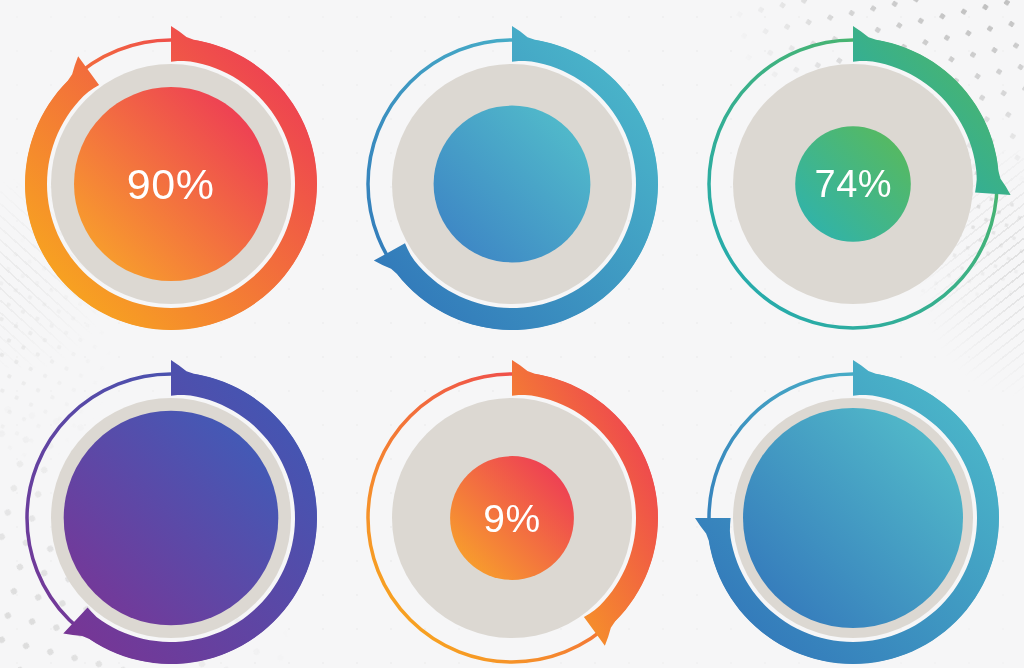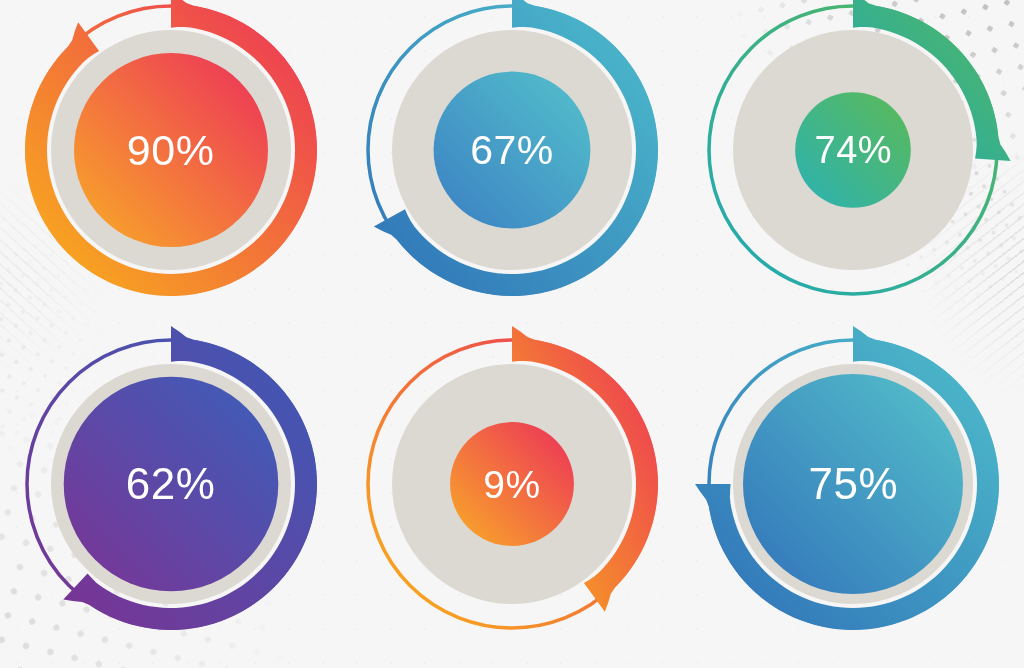--- a/index.html
+++ b/index.html
@@ -116,21 +116,21 @@
     width: 1024px;
     height: 668px;
     display: grid;
     grid-template-columns: repeat(3, 1fr);
     grid-template-rows: repeat(2, 1fr);
     z-index: 2;
   }
   .chart-cell {
     position: relative;
     display: flex;
-    align-items: flex-start;
+    align-items: flex-end;
     justify-content: center;
   }
   .donut {
     position: relative;
     width: 300px;
     height: 300px;
   }
   .donut svg {
     display: block;
     width: 300px;
@@ -199,21 +199,20 @@
             <linearGradient id="gin-1" x1="0%" y1="100%" x2="100%" y2="0%">
               <stop offset="0%" stop-color="#3b7fc4"></stop>
               <stop offset="100%" stop-color="#54c2cb"></stop>
             </linearGradient>
           </defs>
           <circle cx="150" cy="150" r="144" fill="none" stroke="url(#garc-1)" stroke-width="3.5"></circle>
           <circle cx="150" cy="150" r="120" fill="#dcd8d2"></circle>
           <path d="M 150.00 -8.00 L 158.03 -2.63 L 165.50 3.14 L 172.93 5.81 L 180.48 7.22 L 187.94 9.02 L 195.30 11.20 L 202.53 13.78 L 209.62 16.73 L 216.54 20.04 L 223.28 23.72 L 229.81 27.75 L 236.13 32.11 L 242.20 36.80 L 248.02 41.80 L 253.57 47.10 L 258.84 52.69 L 263.80 58.54 L 268.45 64.65 L 272.77 70.99 L 276.76 77.55 L 280.39 84.31 L 283.66 91.26 L 286.56 98.36 L 289.09 105.61 L 291.23 112.98 L 292.98 120.46 L 294.33 128.01 L 295.29 135.63 L 295.85 143.28 L 296.00 150.96 L 295.74 158.63 L 295.09 166.27 L 294.03 173.88 L 292.58 181.41 L 290.73 188.86 L 288.50 196.21 L 285.88 203.42 L 282.88 210.49 L 279.52 217.39 L 275.80 224.10 L 271.73 230.61 L 267.33 236.90 L 262.60 242.94 L 257.56 248.73 L 252.22 254.25 L 246.60 259.47 L 240.71 264.40 L 234.58 269.01 L 228.20 273.29 L 221.62 277.23 L 214.83 280.82 L 207.87 284.04 L 200.74 286.90 L 193.48 289.38 L 186.09 291.47 L 178.61 293.17 L 171.04 294.48 L 163.42 295.38 L 155.76 295.89 L 148.09 295.99 L 140.42 295.69 L 132.78 294.98 L 125.18 293.87 L 117.65 292.37 L 110.22 290.48 L 102.89 288.19 L 95.69 285.52 L 88.64 282.48 L 81.77 279.07 L 75.08 275.31 L 68.60 271.20 L 62.34 266.75 L 56.32 261.99 L 50.57 256.91 L 45.09 251.53 L 39.90 245.88 L 35.01 239.96 L 29.07 234.75 L 20.40 231.02 L 11.81 226.60 L 42.98 209.32 L 45.65 215.24 L 48.64 221.04 L 52.34 226.41 L 56.49 231.43 L 60.90 236.23 L 65.55 240.80 L 70.44 245.11 L 75.55 249.16 L 80.86 252.94 L 86.37 256.43 L 92.05 259.62 L 97.89 262.52 L 103.88 265.10 L 109.99 267.37 L 116.21 269.31 L 122.53 270.92 L 128.92 272.20 L 135.37 273.13 L 141.86 273.73 L 148.38 273.99 L 154.90 273.90 L 161.40 273.47 L 167.87 272.71 L 174.30 271.60 L 180.65 270.15 L 186.93 268.37 L 193.10 266.27 L 199.15 263.84 L 205.06 261.10 L 210.82 258.06 L 216.42 254.71 L 221.83 251.08 L 227.04 247.16 L 232.04 242.98 L 236.82 238.54 L 241.35 233.85 L 245.63 228.94 L 249.65 223.80 L 253.39 218.46 L 256.84 212.93 L 260.00 207.23 L 262.86 201.37 L 265.40 195.37 L 267.63 189.24 L 269.53 183.01 L 271.10 176.68 L 272.33 170.28 L 273.23 163.82 L 273.78 157.33 L 274.00 150.81 L 273.87 144.29 L 273.40 137.79 L 272.59 131.32 L 271.43 124.91 L 269.95 118.56 L 268.13 112.30 L 265.99 106.14 L 263.52 100.11 L 260.74 94.21 L 257.66 88.47 L 254.27 82.90 L 250.60 77.51 L 246.65 72.32 L 242.44 67.35 L 237.97 62.61 L 233.25 58.10 L 228.31 53.86 L 223.15 49.87 L 217.78 46.17 L 212.23 42.75 L 206.51 39.63 L 200.63 36.81 L 194.61 34.30 L 188.47 32.12 L 182.22 30.26 L 175.89 28.73 L 169.48 27.54 L 162.99 26.91 L 156.47 27.10 L 150.00 27.64 Z" fill="url(#garc-1)"></path>
           <circle cx="150" cy="150" r="78.4" fill="url(#gin-1)"></circle>
         </svg>
-        <div class="pct-label" style="font-size: 41px; color: rgb(255, 255, 255);">67%</div>
       </div>
     </div>
     <div class="chart-cell">
       <div class="donut">
         <svg viewBox="0 0 300 300">
           <defs>
             <linearGradient id="garc-2" x1="0%" y1="100%" x2="100%" y2="0%">
               <stop offset="0%" stop-color="#1fa9b8"></stop>
               <stop offset="100%" stop-color="#56b859"></stop>
             </linearGradient>
@@ -241,21 +240,20 @@
             <linearGradient id="gin-3" x1="0%" y1="100%" x2="100%" y2="0%">
               <stop offset="0%" stop-color="#7c3394"></stop>
               <stop offset="100%" stop-color="#3a60bb"></stop>
             </linearGradient>
           </defs>
           <circle cx="150" cy="150" r="144" fill="none" stroke="url(#garc-3)" stroke-width="3.5"></circle>
           <circle cx="150" cy="150" r="120" fill="#dcd8d2"></circle>
           <path d="M 150.00 -8.00 L 158.03 -2.62 L 165.50 3.15 L 172.94 5.81 L 180.49 7.22 L 187.95 9.02 L 195.31 11.21 L 202.55 13.78 L 209.64 16.73 L 216.56 20.05 L 223.30 23.73 L 229.83 27.76 L 236.15 32.13 L 242.23 36.82 L 248.05 41.82 L 253.60 47.13 L 258.87 52.72 L 263.83 58.57 L 268.48 64.69 L 272.80 71.03 L 276.78 77.60 L 280.41 84.36 L 283.68 91.31 L 286.58 98.42 L 289.11 105.67 L 291.25 113.04 L 292.99 120.52 L 294.35 128.08 L 295.30 135.70 L 295.85 143.36 L 296.00 151.03 L 295.74 158.71 L 295.08 166.36 L 294.02 173.96 L 292.56 181.50 L 290.71 188.95 L 288.47 196.29 L 285.84 203.51 L 282.84 210.58 L 279.47 217.48 L 275.75 224.19 L 271.67 230.70 L 267.26 236.98 L 262.53 243.03 L 257.48 248.81 L 252.14 254.33 L 246.51 259.55 L 240.62 264.47 L 234.47 269.08 L 228.10 273.36 L 221.50 277.29 L 214.71 280.87 L 207.74 284.10 L 200.61 286.95 L 193.34 289.42 L 185.96 291.50 L 178.47 293.20 L 170.90 294.50 L 163.27 295.40 L 155.61 295.89 L 147.93 295.99 L 140.26 295.67 L 132.62 294.96 L 125.02 293.85 L 117.49 292.34 L 110.05 290.43 L 102.73 288.14 L 95.53 285.46 L 88.49 282.41 L 81.61 278.99 L 74.92 275.22 L 68.44 271.10 L 61.19 267.98 L 51.79 267.10 L 42.24 265.56 L 66.55 239.49 L 70.92 244.29 L 75.56 248.88 L 80.73 252.85 L 86.24 256.35 L 91.91 259.55 L 97.75 262.46 L 103.74 265.05 L 109.85 267.32 L 116.07 269.27 L 122.39 270.89 L 128.78 272.17 L 135.24 273.12 L 141.73 273.72 L 148.25 273.99 L 154.77 273.91 L 161.27 273.49 L 167.75 272.72 L 174.18 271.62 L 180.54 270.18 L 186.81 268.41 L 192.99 266.31 L 199.04 263.89 L 204.96 261.15 L 210.73 258.11 L 216.33 254.77 L 221.75 251.14 L 226.96 247.23 L 231.97 243.04 L 236.75 238.61 L 241.28 233.92 L 245.57 229.01 L 249.59 223.88 L 253.34 218.54 L 256.80 213.01 L 259.96 207.31 L 262.82 201.45 L 265.37 195.45 L 267.60 189.32 L 269.51 183.08 L 271.08 176.75 L 272.32 170.35 L 273.22 163.89 L 273.78 157.39 L 274.00 150.88 L 273.87 144.36 L 273.40 137.85 L 272.59 131.38 L 271.45 124.96 L 269.96 118.61 L 268.15 112.35 L 266.00 106.19 L 263.54 100.15 L 260.76 94.25 L 257.68 88.51 L 254.30 82.93 L 250.63 77.54 L 246.68 72.35 L 242.46 67.38 L 237.99 62.63 L 233.28 58.12 L 228.33 53.87 L 223.17 49.89 L 217.80 46.18 L 212.25 42.76 L 206.53 39.63 L 200.65 36.82 L 194.63 34.31 L 188.48 32.12 L 182.23 30.26 L 175.90 28.73 L 169.48 27.54 L 163.00 26.91 L 156.47 27.10 L 150.00 27.64 Z" fill="url(#garc-3)"></path>
           <circle cx="150" cy="150" r="107.3" fill="url(#gin-3)"></circle>
         </svg>
-        <div class="pct-label" style="font-size: 44px; color: rgb(255, 255, 255);">62%</div>
       </div>
     </div>
     <div class="chart-cell">
       <div class="donut">
         <svg viewBox="0 0 300 300">
           <defs>
             <linearGradient id="garc-4" x1="0%" y1="100%" x2="100%" y2="0%">
               <stop offset="0%" stop-color="#f9b418"></stop>
               <stop offset="100%" stop-color="#ec2f5b"></stop>
             </linearGradient>
@@ -283,16 +281,15 @@
             <linearGradient id="gin-5" x1="0%" y1="100%" x2="100%" y2="0%">
               <stop offset="0%" stop-color="#3172ba"></stop>
               <stop offset="100%" stop-color="#56c3cb"></stop>
             </linearGradient>
           </defs>
           <circle cx="150" cy="150" r="144" fill="none" stroke="url(#garc-5)" stroke-width="3.5"></circle>
           <circle cx="150" cy="150" r="120" fill="#dcd8d2"></circle>
           <path d="M 150.00 -8.00 L 158.00 -2.65 L 165.44 3.09 L 172.84 5.80 L 180.36 7.19 L 187.79 8.97 L 195.12 11.15 L 202.32 13.70 L 209.38 16.62 L 216.28 19.91 L 223.00 23.56 L 229.52 27.55 L 235.82 31.88 L 241.88 36.54 L 247.69 41.50 L 253.24 46.76 L 258.50 52.31 L 263.46 58.12 L 268.12 64.18 L 272.45 70.48 L 276.44 77.00 L 280.09 83.72 L 283.38 90.62 L 286.30 97.68 L 288.85 104.88 L 291.03 112.21 L 292.81 119.64 L 294.20 127.16 L 295.20 134.74 L 295.80 142.36 L 296.00 150.00 L 295.80 157.64 L 295.20 165.26 L 294.20 172.84 L 292.81 180.36 L 291.03 187.79 L 288.85 195.12 L 286.30 202.32 L 283.38 209.38 L 280.09 216.28 L 276.44 223.00 L 272.45 229.52 L 268.12 235.82 L 263.46 241.88 L 258.50 247.69 L 253.24 253.24 L 247.69 258.50 L 241.88 263.46 L 235.82 268.12 L 229.52 272.45 L 223.00 276.44 L 216.28 280.09 L 209.38 283.38 L 202.32 286.30 L 195.12 288.85 L 187.79 291.03 L 180.36 292.81 L 172.84 294.20 L 165.26 295.20 L 157.64 295.80 L 150.00 296.00 L 142.36 295.80 L 134.74 295.20 L 127.16 294.20 L 119.64 292.81 L 112.21 291.03 L 104.88 288.85 L 97.68 286.30 L 90.62 283.38 L 83.72 280.09 L 77.00 276.44 L 70.48 272.45 L 64.18 268.12 L 58.12 263.46 L 52.31 258.50 L 46.76 253.24 L 41.50 247.69 L 36.54 241.88 L 31.88 235.82 L 27.55 229.52 L 23.56 223.00 L 19.91 216.28 L 16.62 209.38 L 13.70 202.32 L 11.15 195.12 L 8.97 187.79 L 7.19 180.36 L 5.80 172.84 L 3.09 165.44 L -2.65 158.00 L -8.00 150.00 L 27.64 150.00 L 27.10 156.44 L 26.91 162.94 L 27.53 169.40 L 28.71 175.78 L 30.23 182.09 L 32.07 188.32 L 34.24 194.44 L 36.72 200.44 L 39.52 206.29 L 42.61 212.00 L 46.00 217.54 L 49.68 222.89 L 53.63 228.04 L 57.85 232.97 L 62.32 237.68 L 67.03 242.15 L 71.96 246.37 L 77.11 250.32 L 82.46 254.00 L 88.00 257.39 L 93.71 260.48 L 99.56 263.28 L 105.56 265.76 L 111.68 267.93 L 117.91 269.77 L 124.22 271.29 L 130.60 272.47 L 137.04 273.32 L 143.51 273.83 L 150.00 274.00 L 156.49 273.83 L 162.96 273.32 L 169.40 272.47 L 175.78 271.29 L 182.09 269.77 L 188.32 267.93 L 194.44 265.76 L 200.44 263.28 L 206.29 260.48 L 212.00 257.39 L 217.54 254.00 L 222.89 250.32 L 228.04 246.37 L 232.97 242.15 L 237.68 237.68 L 242.15 232.97 L 246.37 228.04 L 250.32 222.89 L 254.00 217.54 L 257.39 212.00 L 260.48 206.29 L 263.28 200.44 L 265.76 194.44 L 267.93 188.32 L 269.77 182.09 L 271.29 175.78 L 272.47 169.40 L 273.32 162.96 L 273.83 156.49 L 274.00 150.00 L 273.83 143.51 L 273.32 137.04 L 272.47 130.60 L 271.29 124.22 L 269.77 117.91 L 267.93 111.68 L 265.76 105.56 L 263.28 99.56 L 260.48 93.71 L 257.39 88.00 L 254.00 82.46 L 250.32 77.11 L 246.37 71.96 L 242.15 67.03 L 237.68 62.32 L 232.97 57.85 L 228.04 53.63 L 222.89 49.68 L 217.54 46.00 L 212.00 42.61 L 206.29 39.52 L 200.44 36.72 L 194.44 34.24 L 188.32 32.07 L 182.09 30.23 L 175.78 28.71 L 169.40 27.53 L 162.94 26.91 L 156.44 27.10 L 150.00 27.64 Z" fill="url(#garc-5)"></path>
           <circle cx="150" cy="150" r="110.0" fill="url(#gin-5)"></circle>
         </svg>
-        <div class="pct-label" style="font-size: 44px; color: rgb(255, 255, 255);">75%</div>
       </div>
     </div>
   </div>
 
 </body></html>

